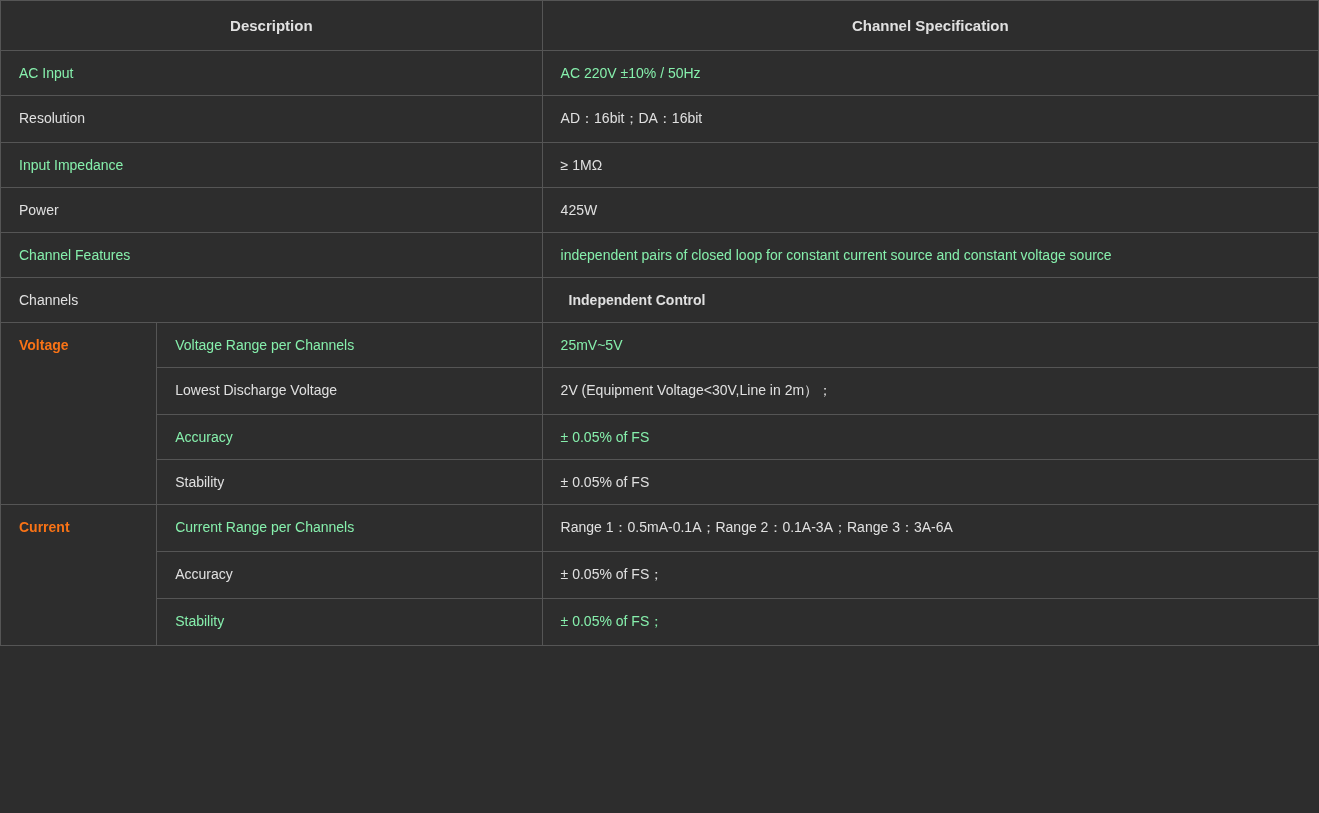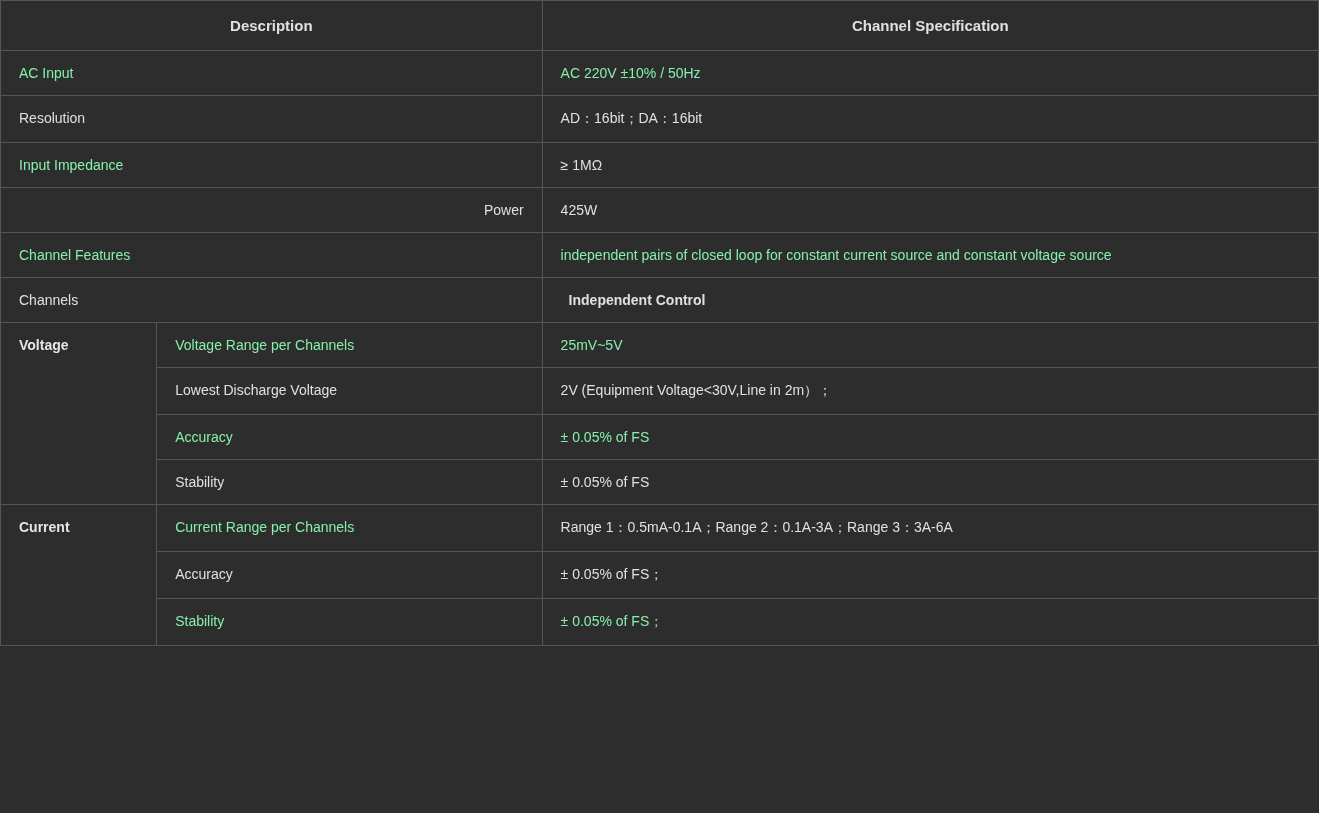--- a/index.html
+++ b/index.html
@@ -60,21 +60,21 @@
     .spec-line {
       margin-bottom: 6px;
     }
 
     .spec-line:last-child {
       margin-bottom: 0;
     }
 
     .section-label {
       font-weight: bold;
-      color: #e5e5e5;
+      color: #f97316;
       font-size: 14px;
     }
   </style>
 </head>
 <body>
 
 <table>
   <thead>
     <tr>
       <th class="col-desc" colspan="2">
@@ -98,21 +98,21 @@
           <p class="spec-line">AD：16bit；DA：16bit</p>
         </td>
       </tr>
       <tr>
         <td colspan="2" style="width: 57%;"><span class="highlight">Input Impedance</span></td>
         <td>
           <p class="spec-line">≥ 1MΩ</p>
         </td>
       </tr>
       <tr>
-        <td colspan="2" style="width: 57%; text-align: right;"><span>Power</span></td>
+        <td colspan="2" style="width: 57%;"><span>Power</span></td>
         <td>
           <p class="spec-line">425W</p>
         </td>
       </tr>
       <tr>
         <td colspan="2" style="width: 57%;"><span class="highlight">Channel Features</span></td>
         <td>
           <p class="spec-line highlight">independent pairs of closed loop for constant current source and constant voltage source</p>
         </td>
       </tr>

